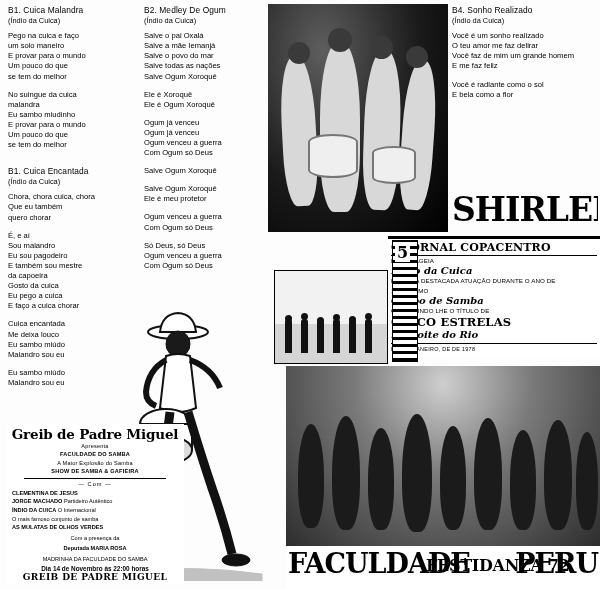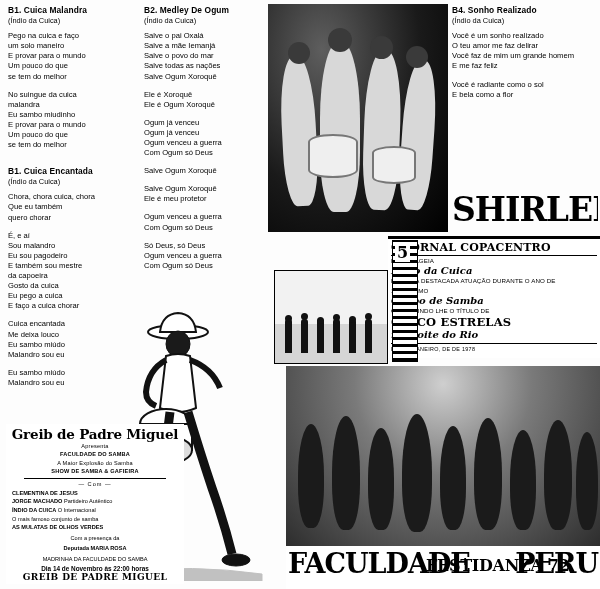--- a/index.html
+++ b/index.html
@@ -21,21 +21,21 @@
     background: #fdfdfd;
   }
 
   
   .lyric-col {
     position: absolute;
     font-family: "Liberation Sans", sans-serif;
   }
   .track-title {
     font-size: 8.4px;
-    font-weight: bold;
+    font-weight: normal;
     letter-spacing: .1px;
     margin: 0 0 1px 0;
     line-height: 1.15;
   }
   .track-sub {
     font-size: 7.4px;
     margin: 0 0 6px 0;
     line-height: 1.15;
   }
   .verse {

